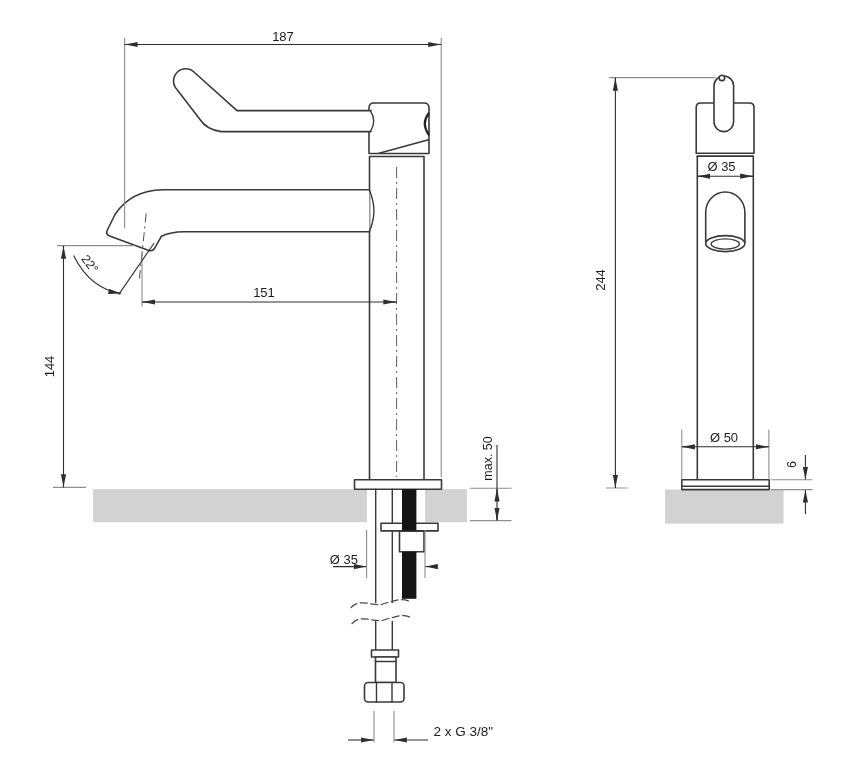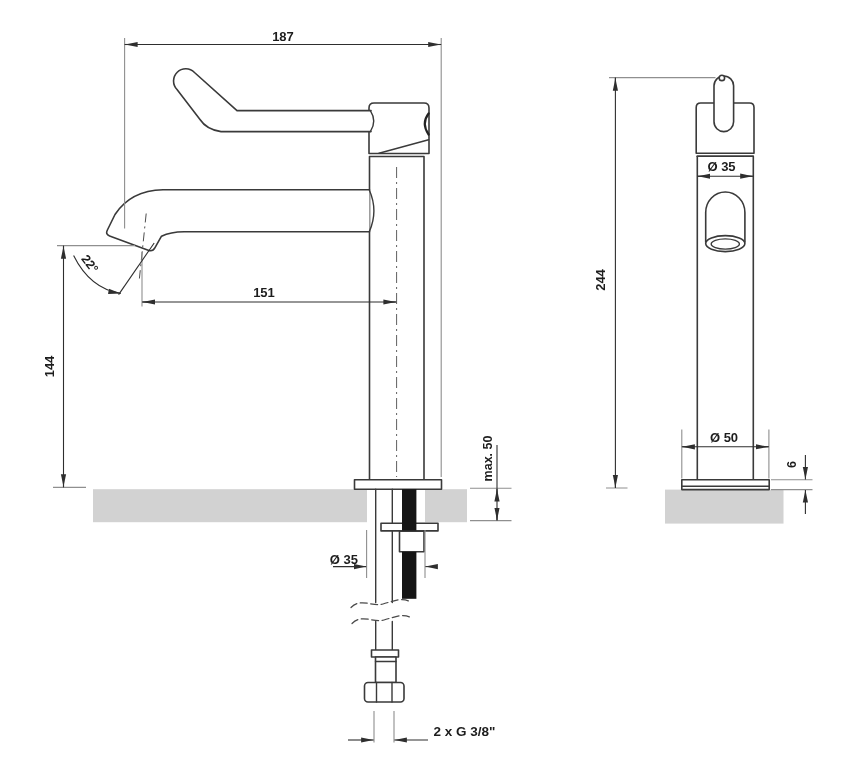--- a/index.html
+++ b/index.html
@@ -5,21 +5,21 @@
   :root{
     --object-line:#3a3a3a;
     --extension-line:#8f8f8f;
     --dimension-line:#2e2e2e;
     --text:#1d1d1d;
     --countertop:#d2d2d2;
     --background:#ffffff;
     --thread:#151515;
   }
   html,body{margin:0;padding:0;background:var(--background);}
-  .stage{width:732px;height:778px;position:relative;background:var(--background);font-weight:bold;}
+  .stage{width:732px;height:778px;position:relative;background:var(--background);}
   svg{display:block;}
   svg text{font-family:"Liberation Sans","DejaVu Sans",sans-serif;font-size:13px;fill:var(--text);}
   .t-sm{font-size:12.5px;}
   .t-md{font-size:13.5px;}
   .obj{fill:#ffffff;stroke:var(--object-line);stroke-width:1.6;stroke-linejoin:round;}
   .obj-open{fill:#ffffff;stroke:var(--object-line);stroke-width:1.6;stroke-linejoin:round;stroke-linecap:round;}
   .obj-line{fill:none;stroke:var(--object-line);stroke-width:1.4;stroke-linecap:round;}
   .obj-thick{fill:none;stroke:#222222;stroke-width:2.2;stroke-linecap:round;}
   .thread{fill:var(--thread);stroke:none;}
   .counter{fill:var(--countertop);stroke:none;}

